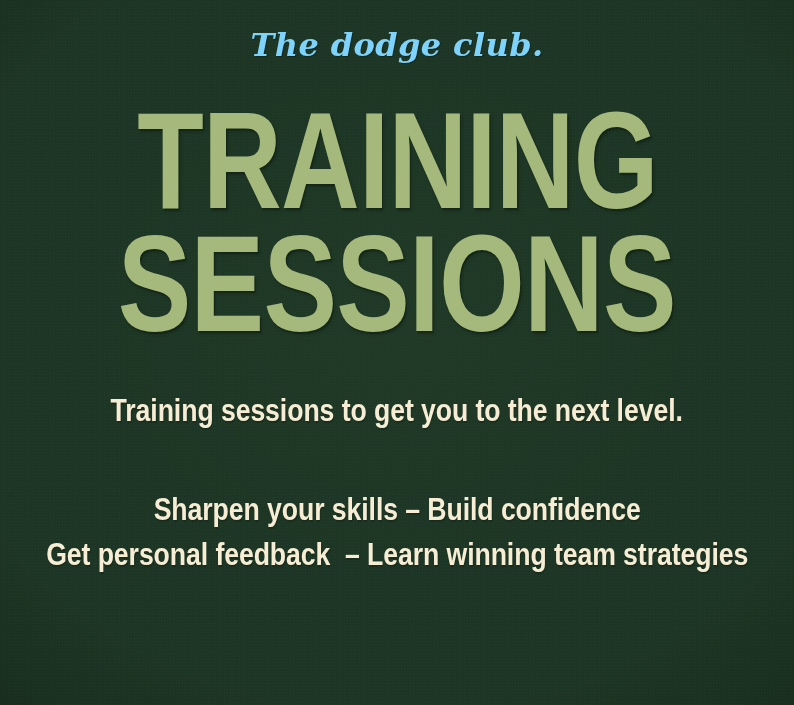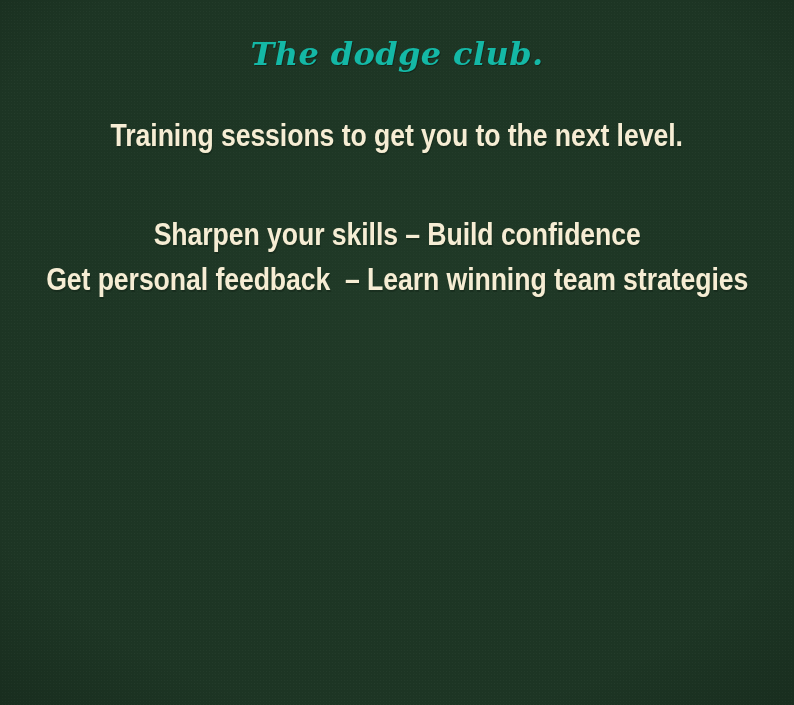--- a/index.html
+++ b/index.html
@@ -64,27 +64,27 @@
     z-index: 3;
     width: 100%;
     height: 100%;
     display: flex;
     flex-direction: column;
     align-items: center;
   }
 
   
   .brand {
-    margin-top: 38px;
+    margin-top: 29px;
     font-family: "DejaVu Serif", "Liberation Serif", serif;
     font-style: italic;
     font-weight: bold;
     font-size: 32px;
     letter-spacing: 0.4px;
-    color: #14b8a6;
+    color: #7dd3fc;
     line-height: 1;
     text-shadow: 1px 1px 0 rgba(10,22,13,0.45);
     white-space: nowrap;
   }
 
   
   .headline-block {
     margin-top: 39px;
     display: flex;
     flex-direction: column;
@@ -154,20 +154,24 @@
 <div id="poster">
 
   <div class="bg-base"></div>
   <div class="bg-grain"></div>
   <div class="bg-vignette"></div>
 
   <div class="content">
 
     <div class="brand">The dodge club.</div>
 
+    <div class="headline-block">
+      <div class="headline headline-1">TRAINING</div>
+      <div class="headline headline-2">SESSIONS</div>
+    </div>
 
     <div class="subtitle">Training sessions to get you to the next level.</div>
 
     <div class="benefits">
       <div class="benefit-line">Sharpen your skills – Build confidence</div>
       <div class="benefit-line">Get personal feedback  – Learn winning team strategies</div>
     </div>
 
   </div>
 </div>

